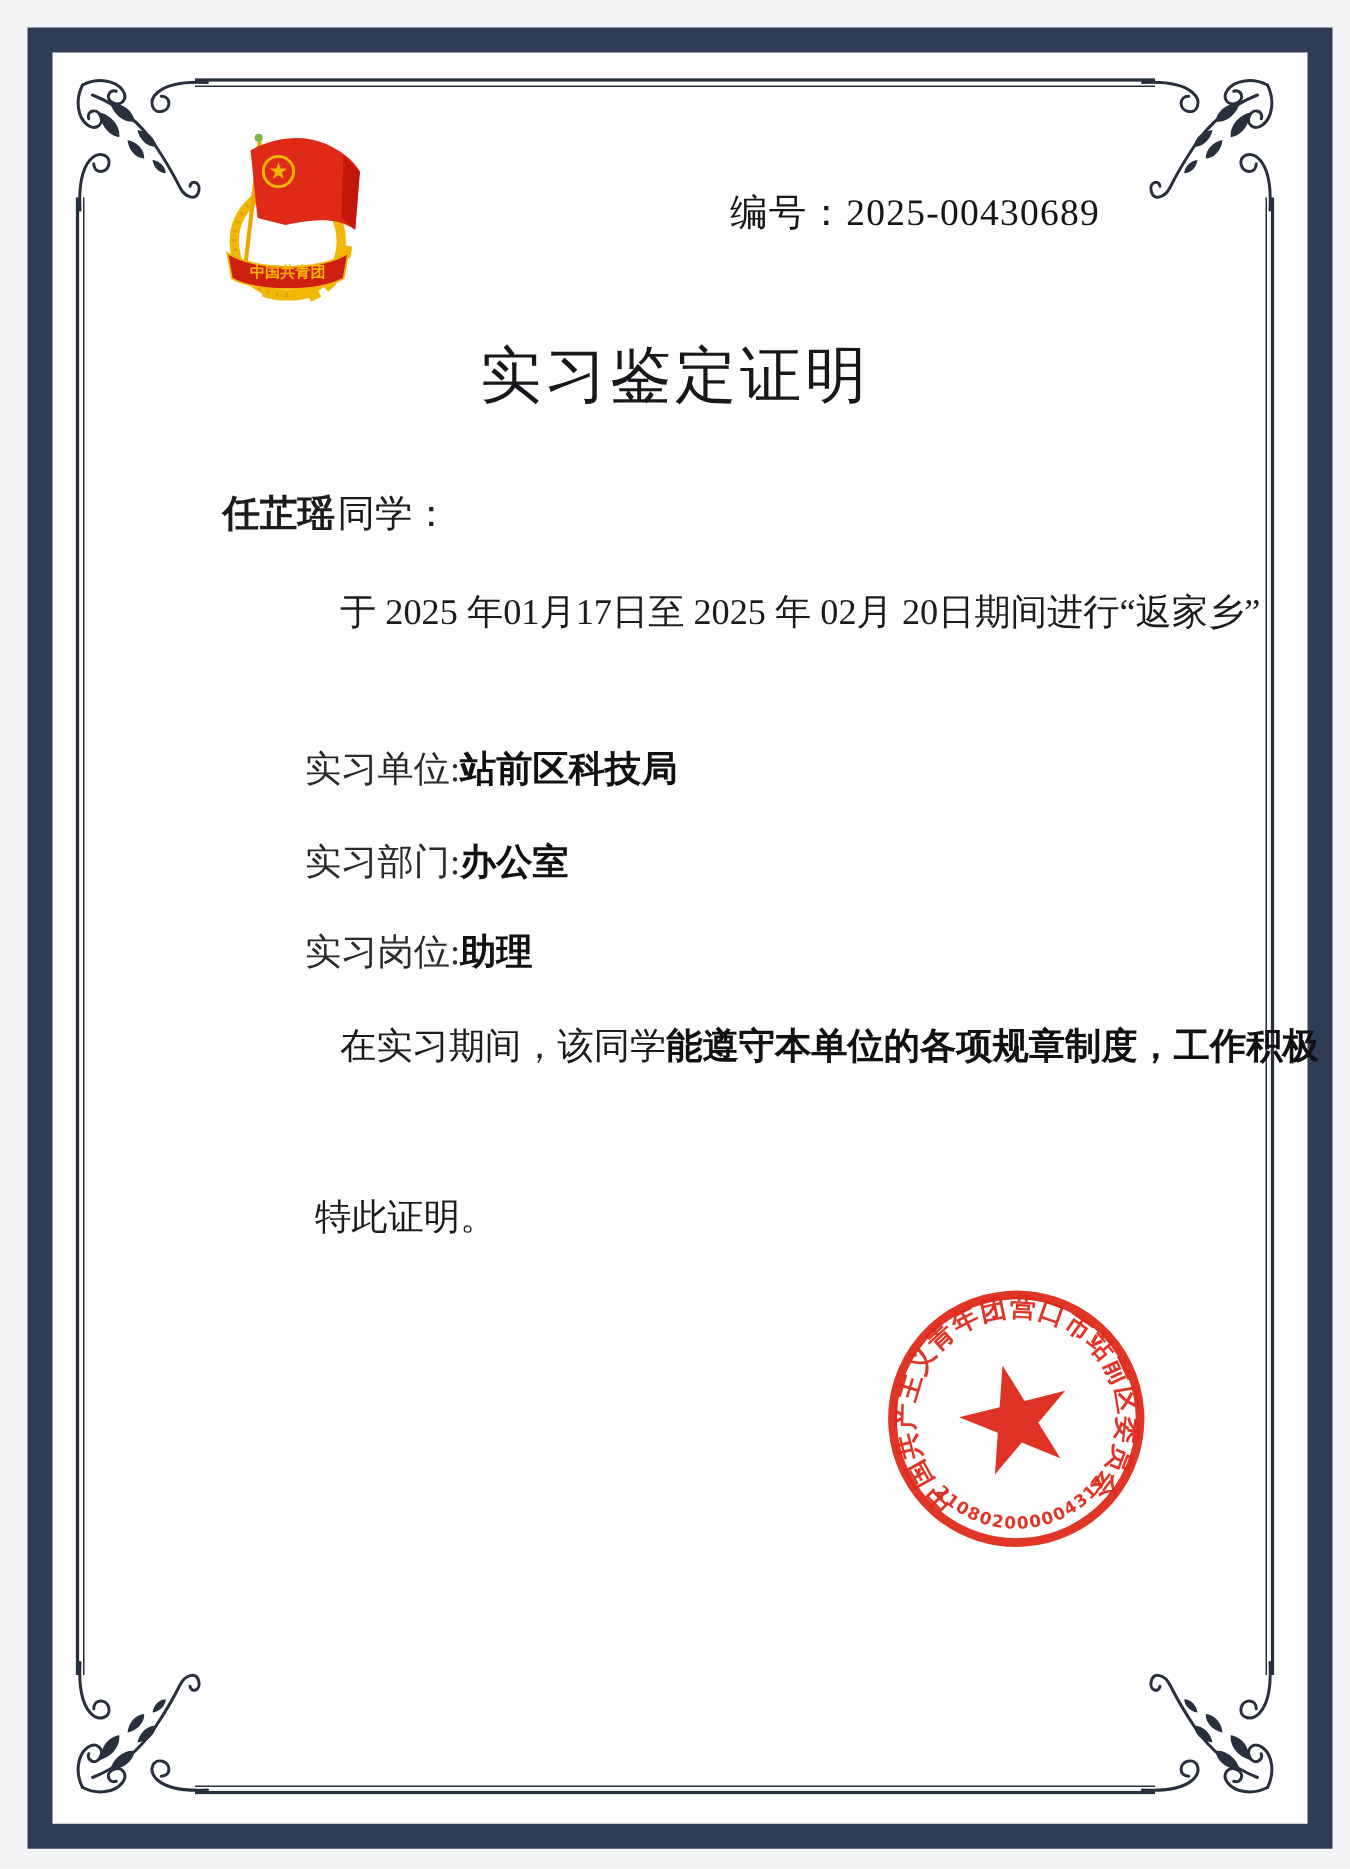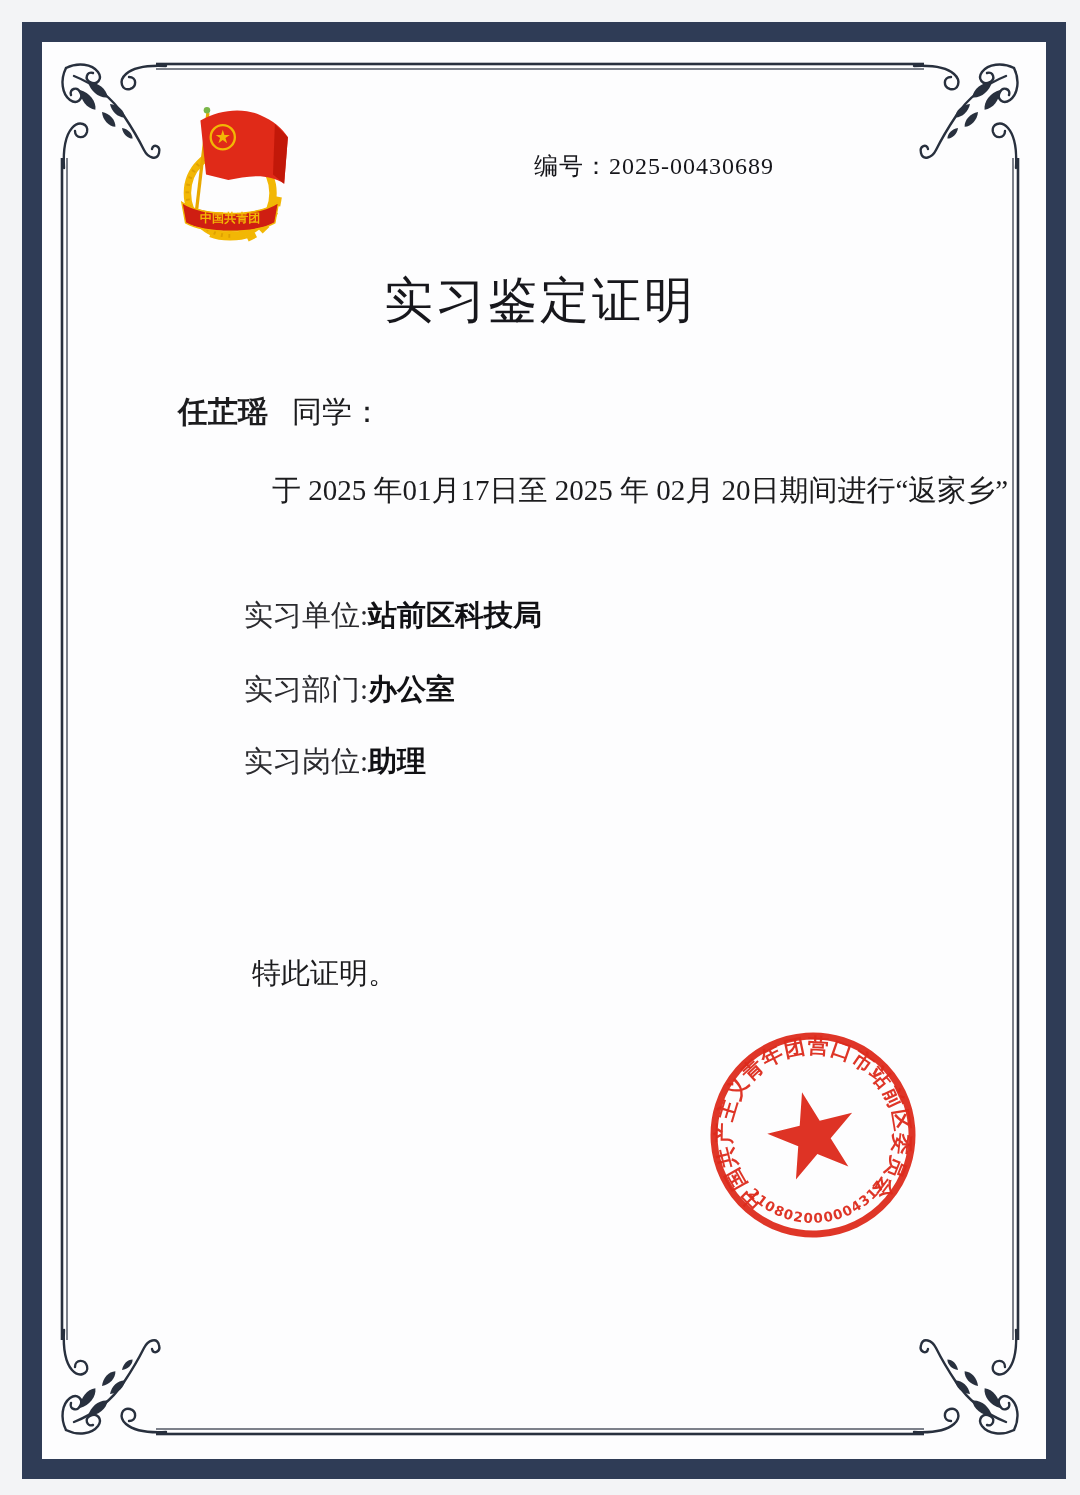--- a/index.html
+++ b/index.html
@@ -9,30 +9,30 @@
     font-family:"Liberation Serif","DejaVu Serif",serif;
     color:#1c1c1e;overflow:hidden;
   }
   .frame{
     position:absolute;left:22px;top:22px;right:14px;bottom:16px;
     border:20px solid #2f3c56;background:#fdfdfe;
   }
   .border-layer{position:absolute;left:0;top:0;width:1080px;height:1495px;pointer-events:none;}
   .abs{position:absolute;}
   .serial{
-    left:534px;top:150px;width:346px;
-    font-size:24px;letter-spacing:1px;color:#15151a;
+    left:534px;top:150px;width:346px;text-align:right;
+    font-size:30px;letter-spacing:1px;color:#15151a;
   }
   .title{
     left:0;right:0;top:268px;text-align:center;
     font-size:49px;font-weight:400;letter-spacing:3px;color:#17171c;
   }
   .salutation{left:178px;top:392px;font-size:30px;line-height:40px;}
   .salutation .stu-name{font-weight:700;}
-  .salutation .stu-suffix{margin-left:24px;}
+  .salutation .stu-suffix{margin-left:2px;}
   .para{font-size:29px;line-height:56px;white-space:nowrap;margin-left:36px;}
   .intro{left:178px;top:462px;width:780px;}
   .indent{text-indent:58px;}
   .field{left:232px;font-size:29px;line-height:38px;white-space:nowrap;}
   .field .f-label{color:#2a2a2e;margin-left:12px;}
   .field .f-value{font-family:"DejaVu Sans","Liberation Sans",sans-serif;font-weight:700;color:#111114;}
   .eval{left:178px;top:808px;width:800px;}
   .bold-sans{font-family:"DejaVu Sans","Liberation Sans",sans-serif;font-weight:700;color:#111114;}
   .closing{left:232px;top:954px;font-size:29px;margin-left:20px;}
   .seal{left:703px;top:1025px;transform:rotate(-4deg);}
@@ -108,20 +108,21 @@
   <span class="f-label">实习单位:</span><span class="f-value">站前区科技局</span>
 </div>
 <div class="abs field" style="top:670px">
   <span class="f-label">实习部门:</span><span class="f-value">办公室</span>
 </div>
 <div class="abs field" style="top:742px">
   <span class="f-label">实习岗位:</span><span class="f-value">助理</span>
 </div>
 
 <div class="abs para eval">
+  <div class="indent"><span>在实习期间，该同学</span><span class="bold-sans">能遵守本单位的各项规章制度，工作积极</span></div>
 </div>
 
 <div class="abs closing">特此证明。</div>
 
 <svg class="abs seal" width="220" height="220" viewBox="0 0 220 220">
   <defs>
     <path id="seal-text-arc" d="M 55.1 170.9 A 82 82 0 1 1 164.9 170.9" fill="none"></path>
     <path id="seal-code-arc" d="M 40.7 164.2 A 88 88 0 0 0 179.3 164.2" fill="none"></path>
   </defs>
   <circle cx="110" cy="110" r="99" fill="none" stroke="#dd2b1c" stroke-width="7" opacity="0.95"></circle>

